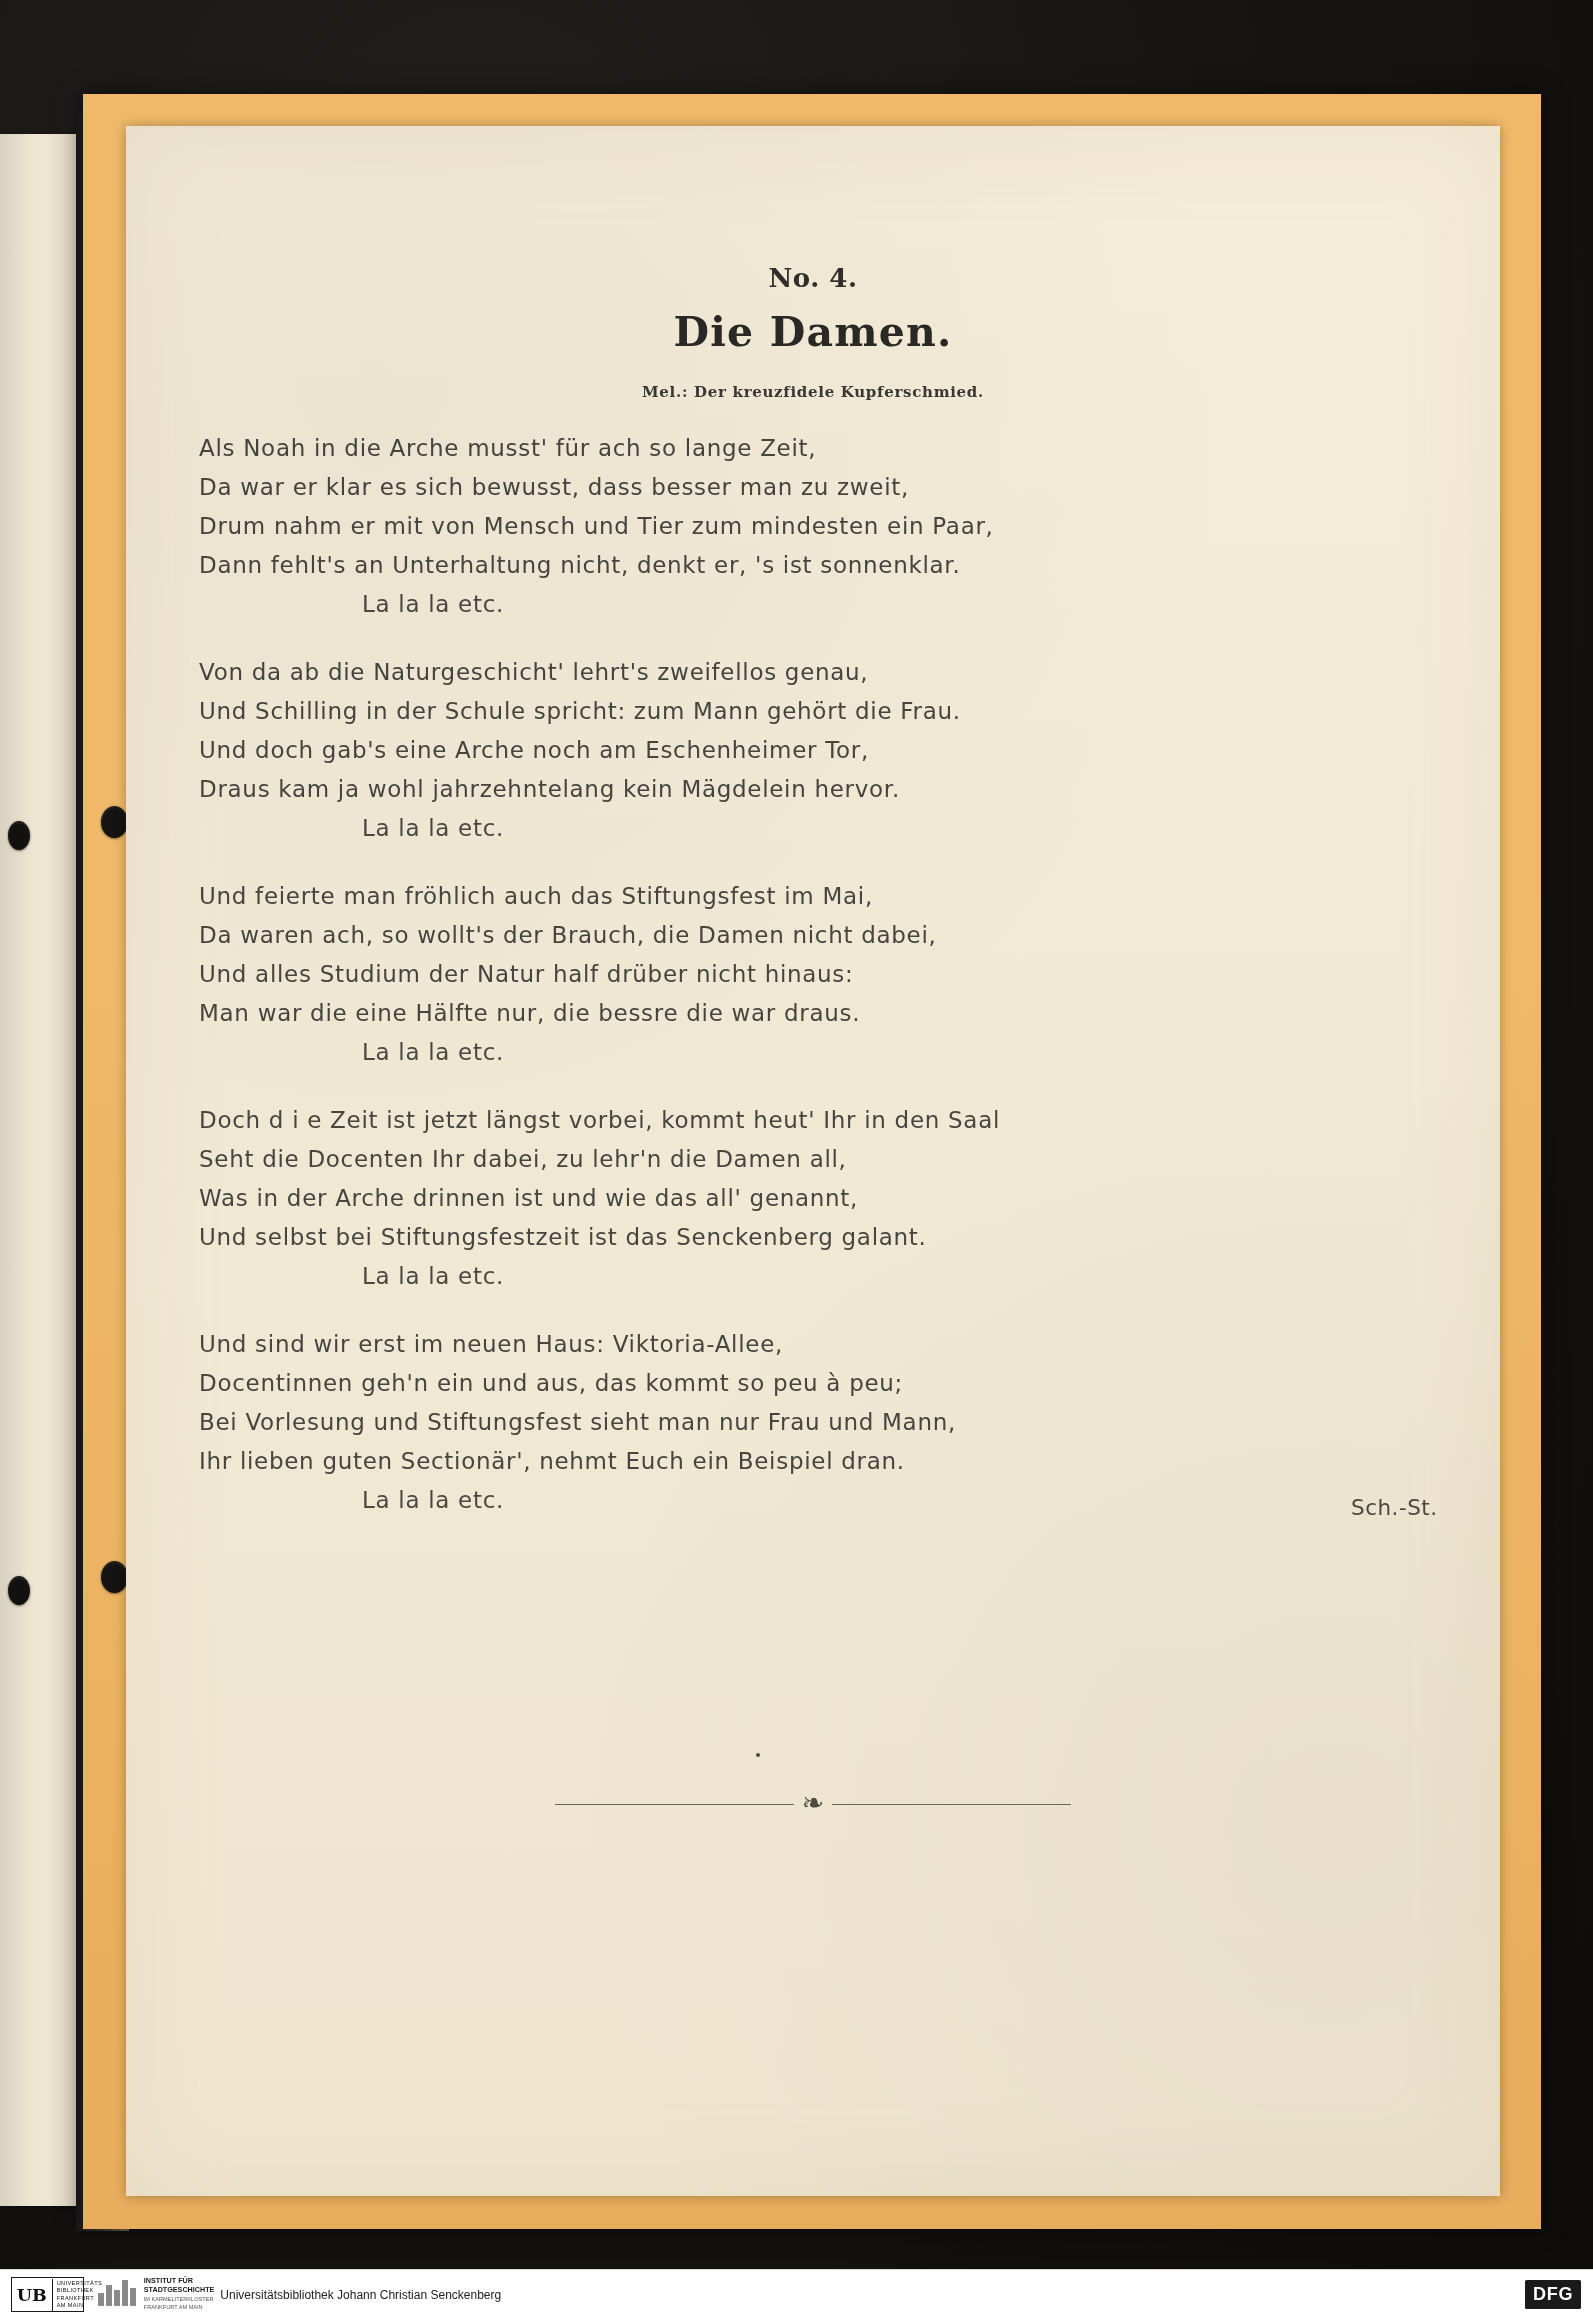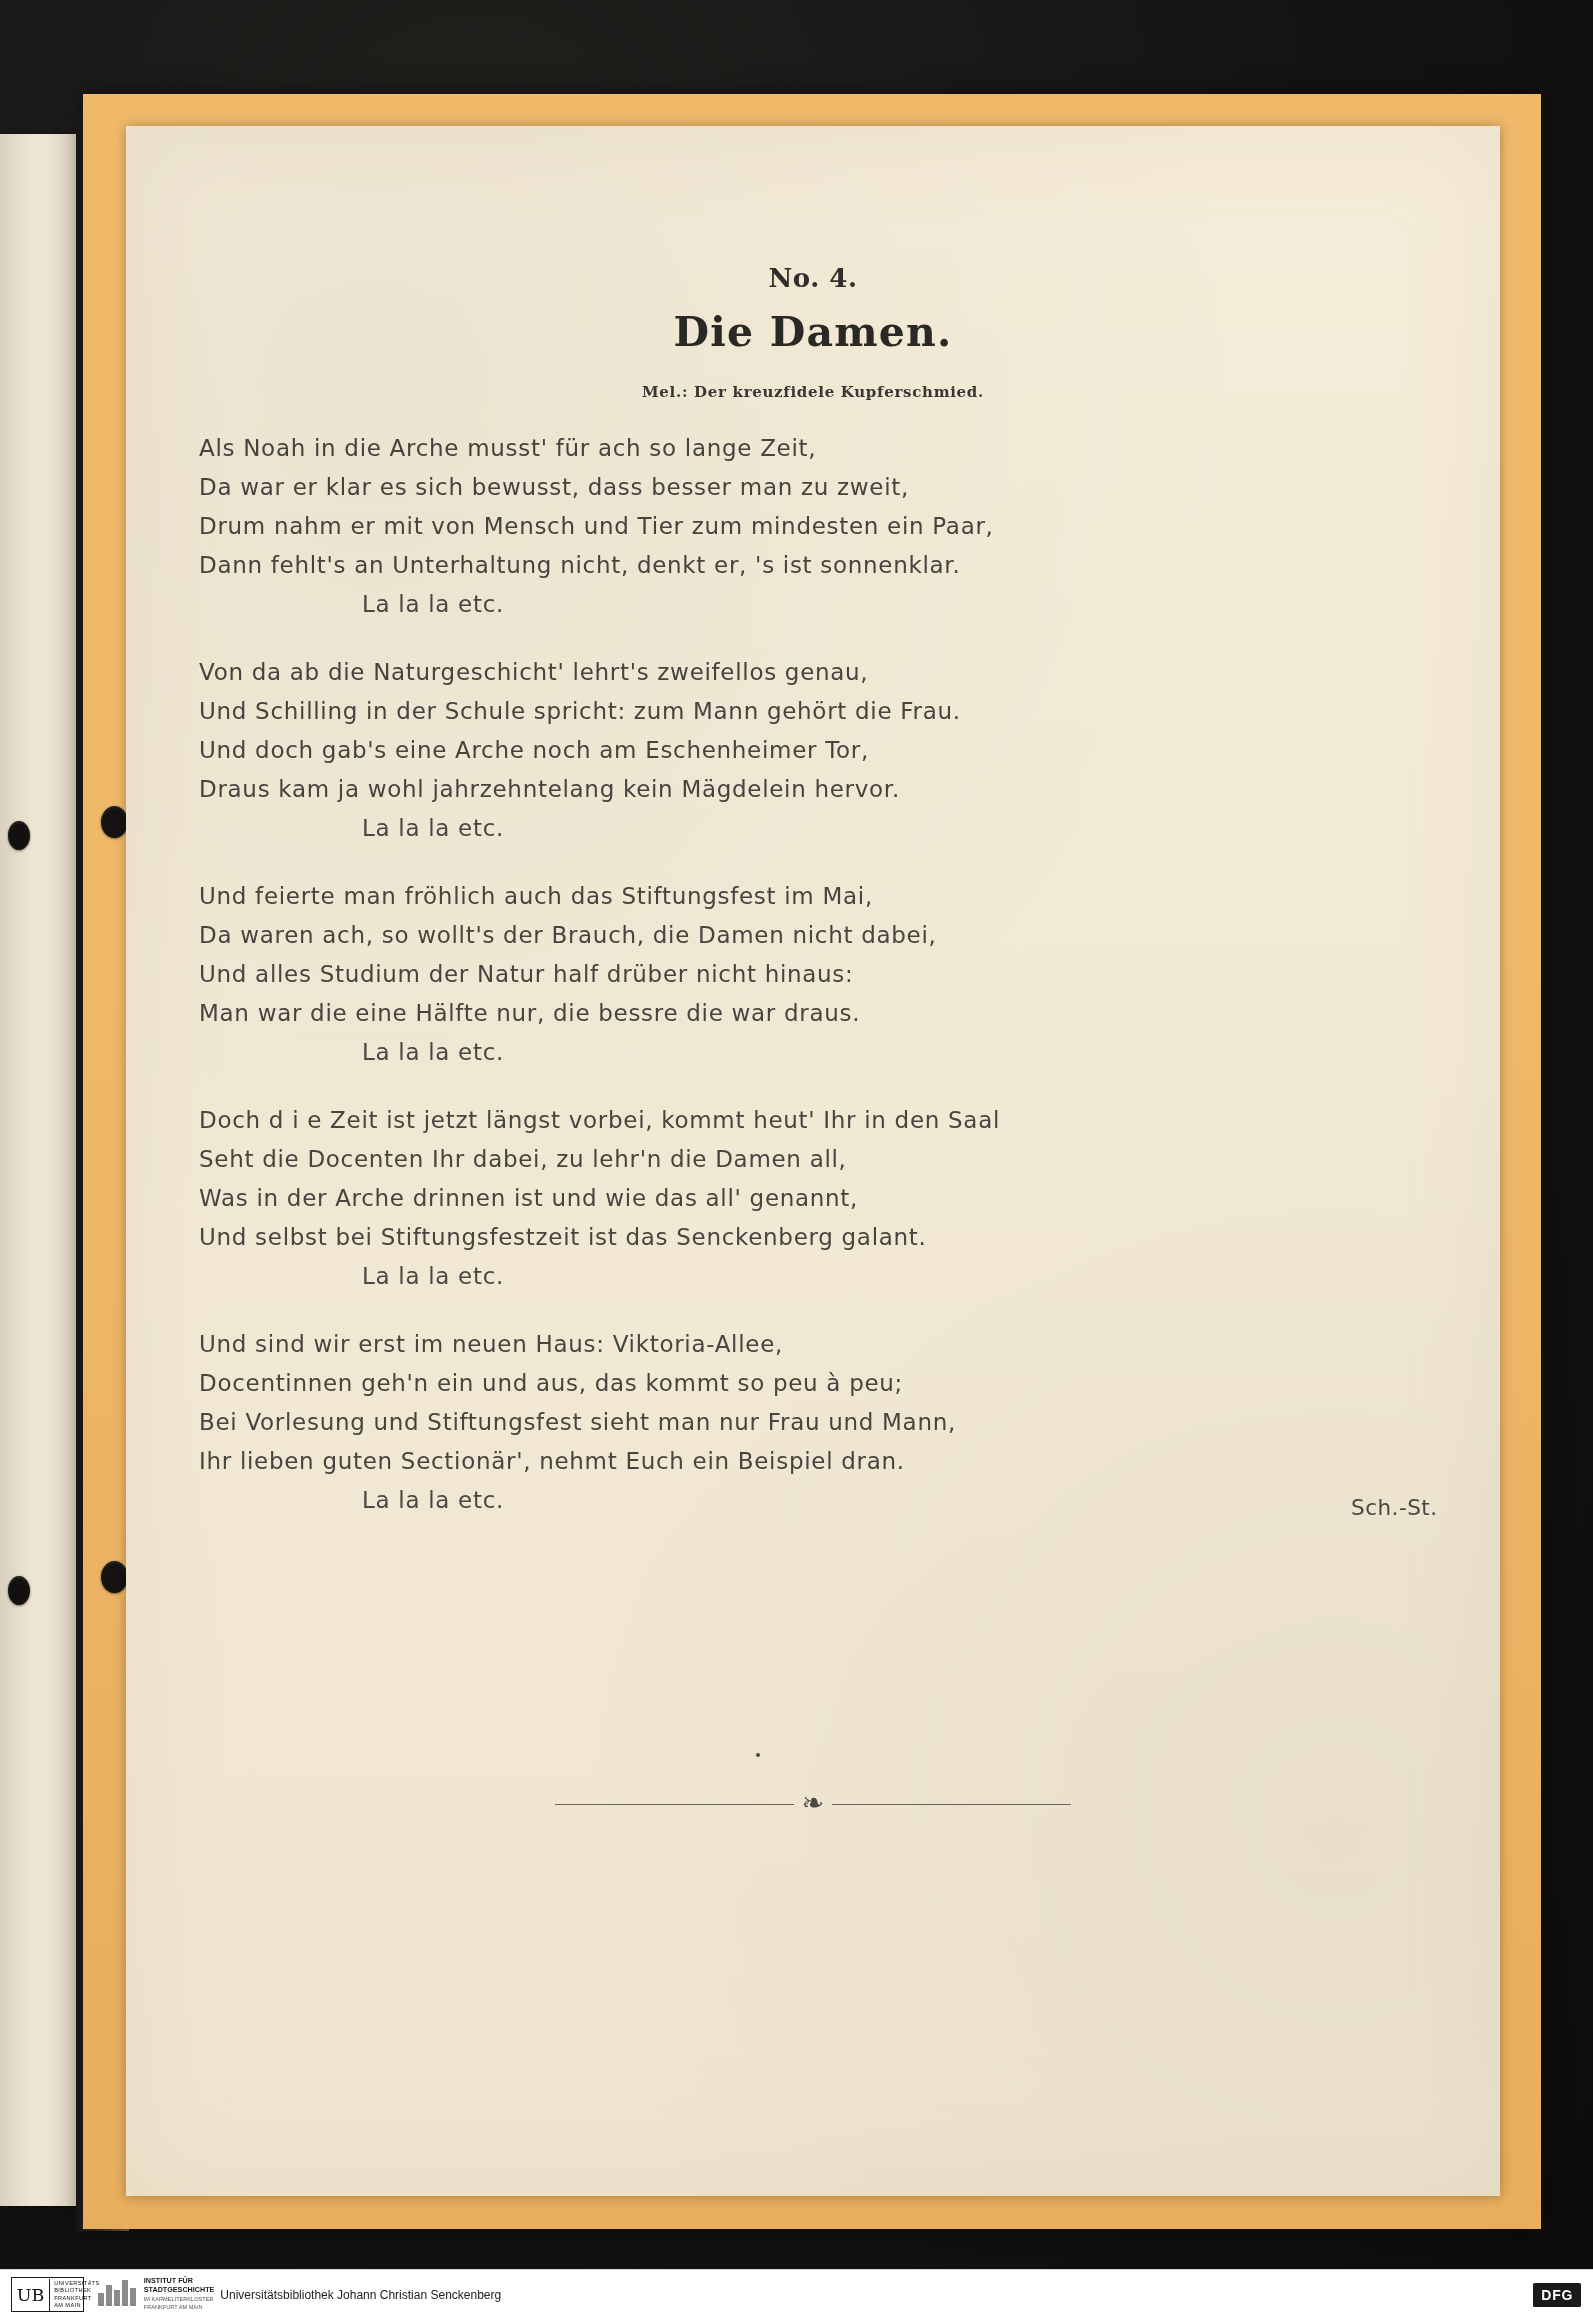--- a/index.html
+++ b/index.html
@@ -236,21 +236,21 @@
     height: 35px;
     margin-left: 11px;
     border: 1.6px solid #1a1a1a;
     display: flex;
     align-items: center;
     box-sizing: border-box;
     background: #fff;
   }
   .lib-logo .ub {
     font-family: "DejaVu Serif", serif;
-    font-weight: 400;
+    font-weight: 700;
     font-size: 17.5px;
     padding: 0 4.8px;
     color: #111;
     border-right: 1.6px solid #1a1a1a;
     line-height: 32px;
   }
   .lib-logo .ubsub {
     font-size: 5.6px;
     line-height: 7.2px;
     padding-left: 4px;
@@ -292,21 +292,21 @@
     font-size: 12px;
     color: #222;
   }
   .dfg {
     margin-left: auto;
     margin-right: 12.7px;
     background: #1a1a1a;
     color: #ffffff;
     font-family: "Liberation Sans", sans-serif;
     font-weight: 700;
-    font-size: 14px;
+    font-size: 18px;
     letter-spacing: 0.8px;
     padding: 4px 8px;
     border-radius: 1.6px;
   }
 </style>
 </head>
 <body>
 
 <div class="scan-bg"></div>
 

